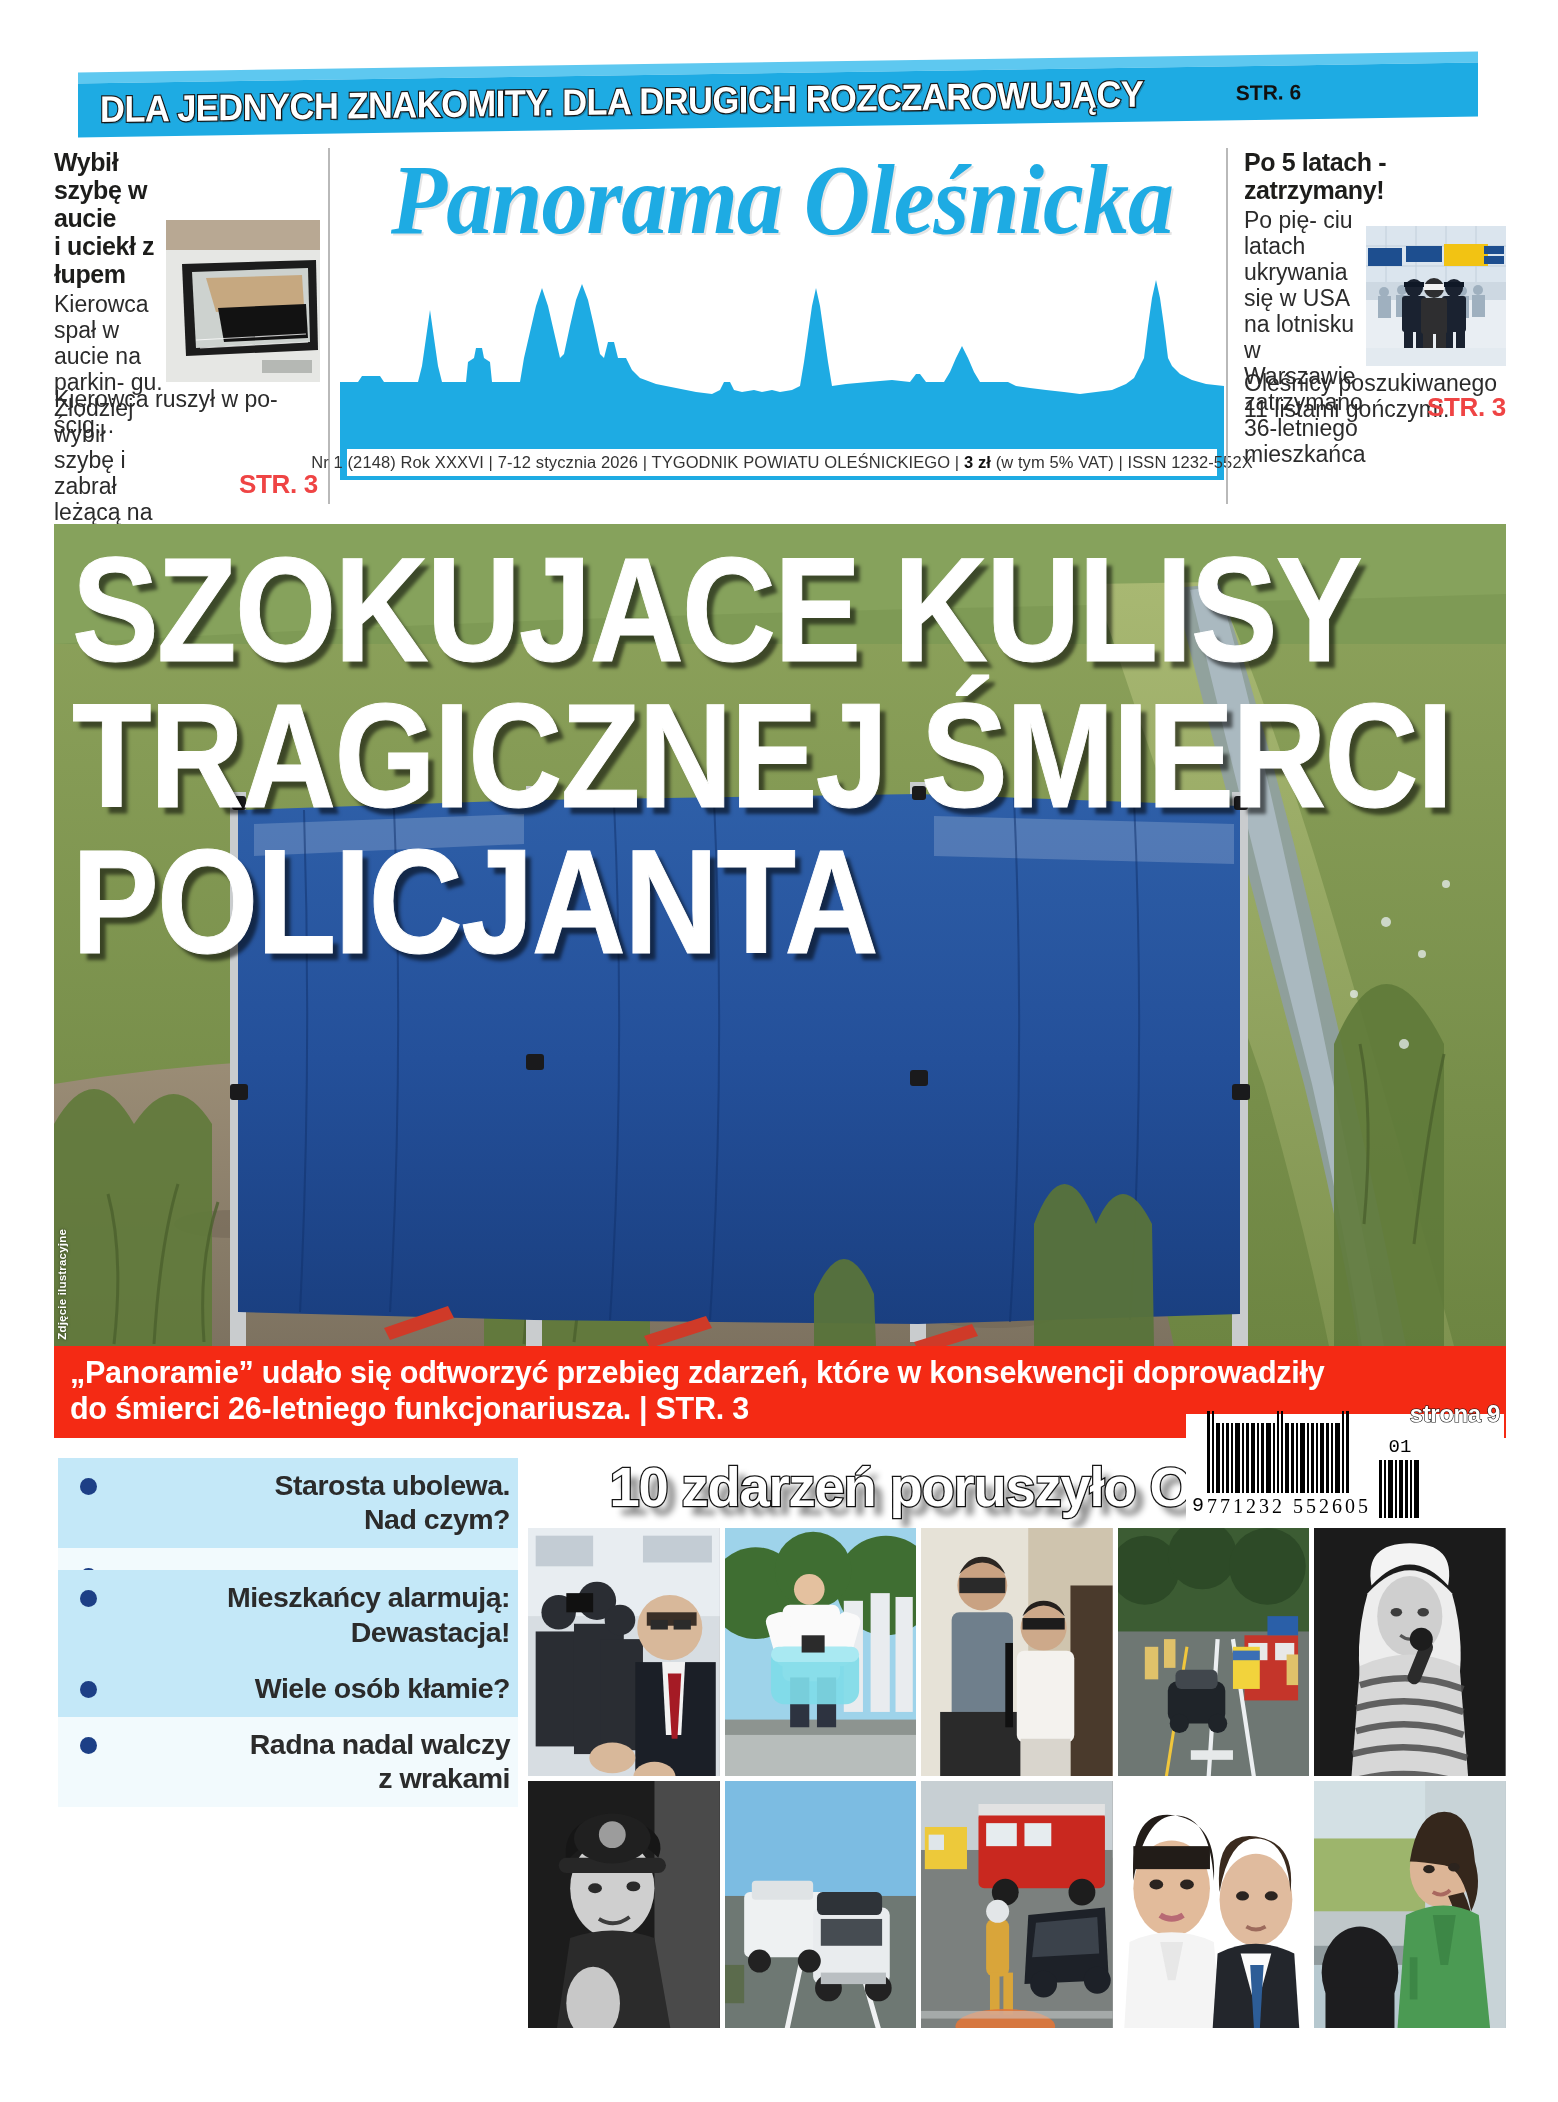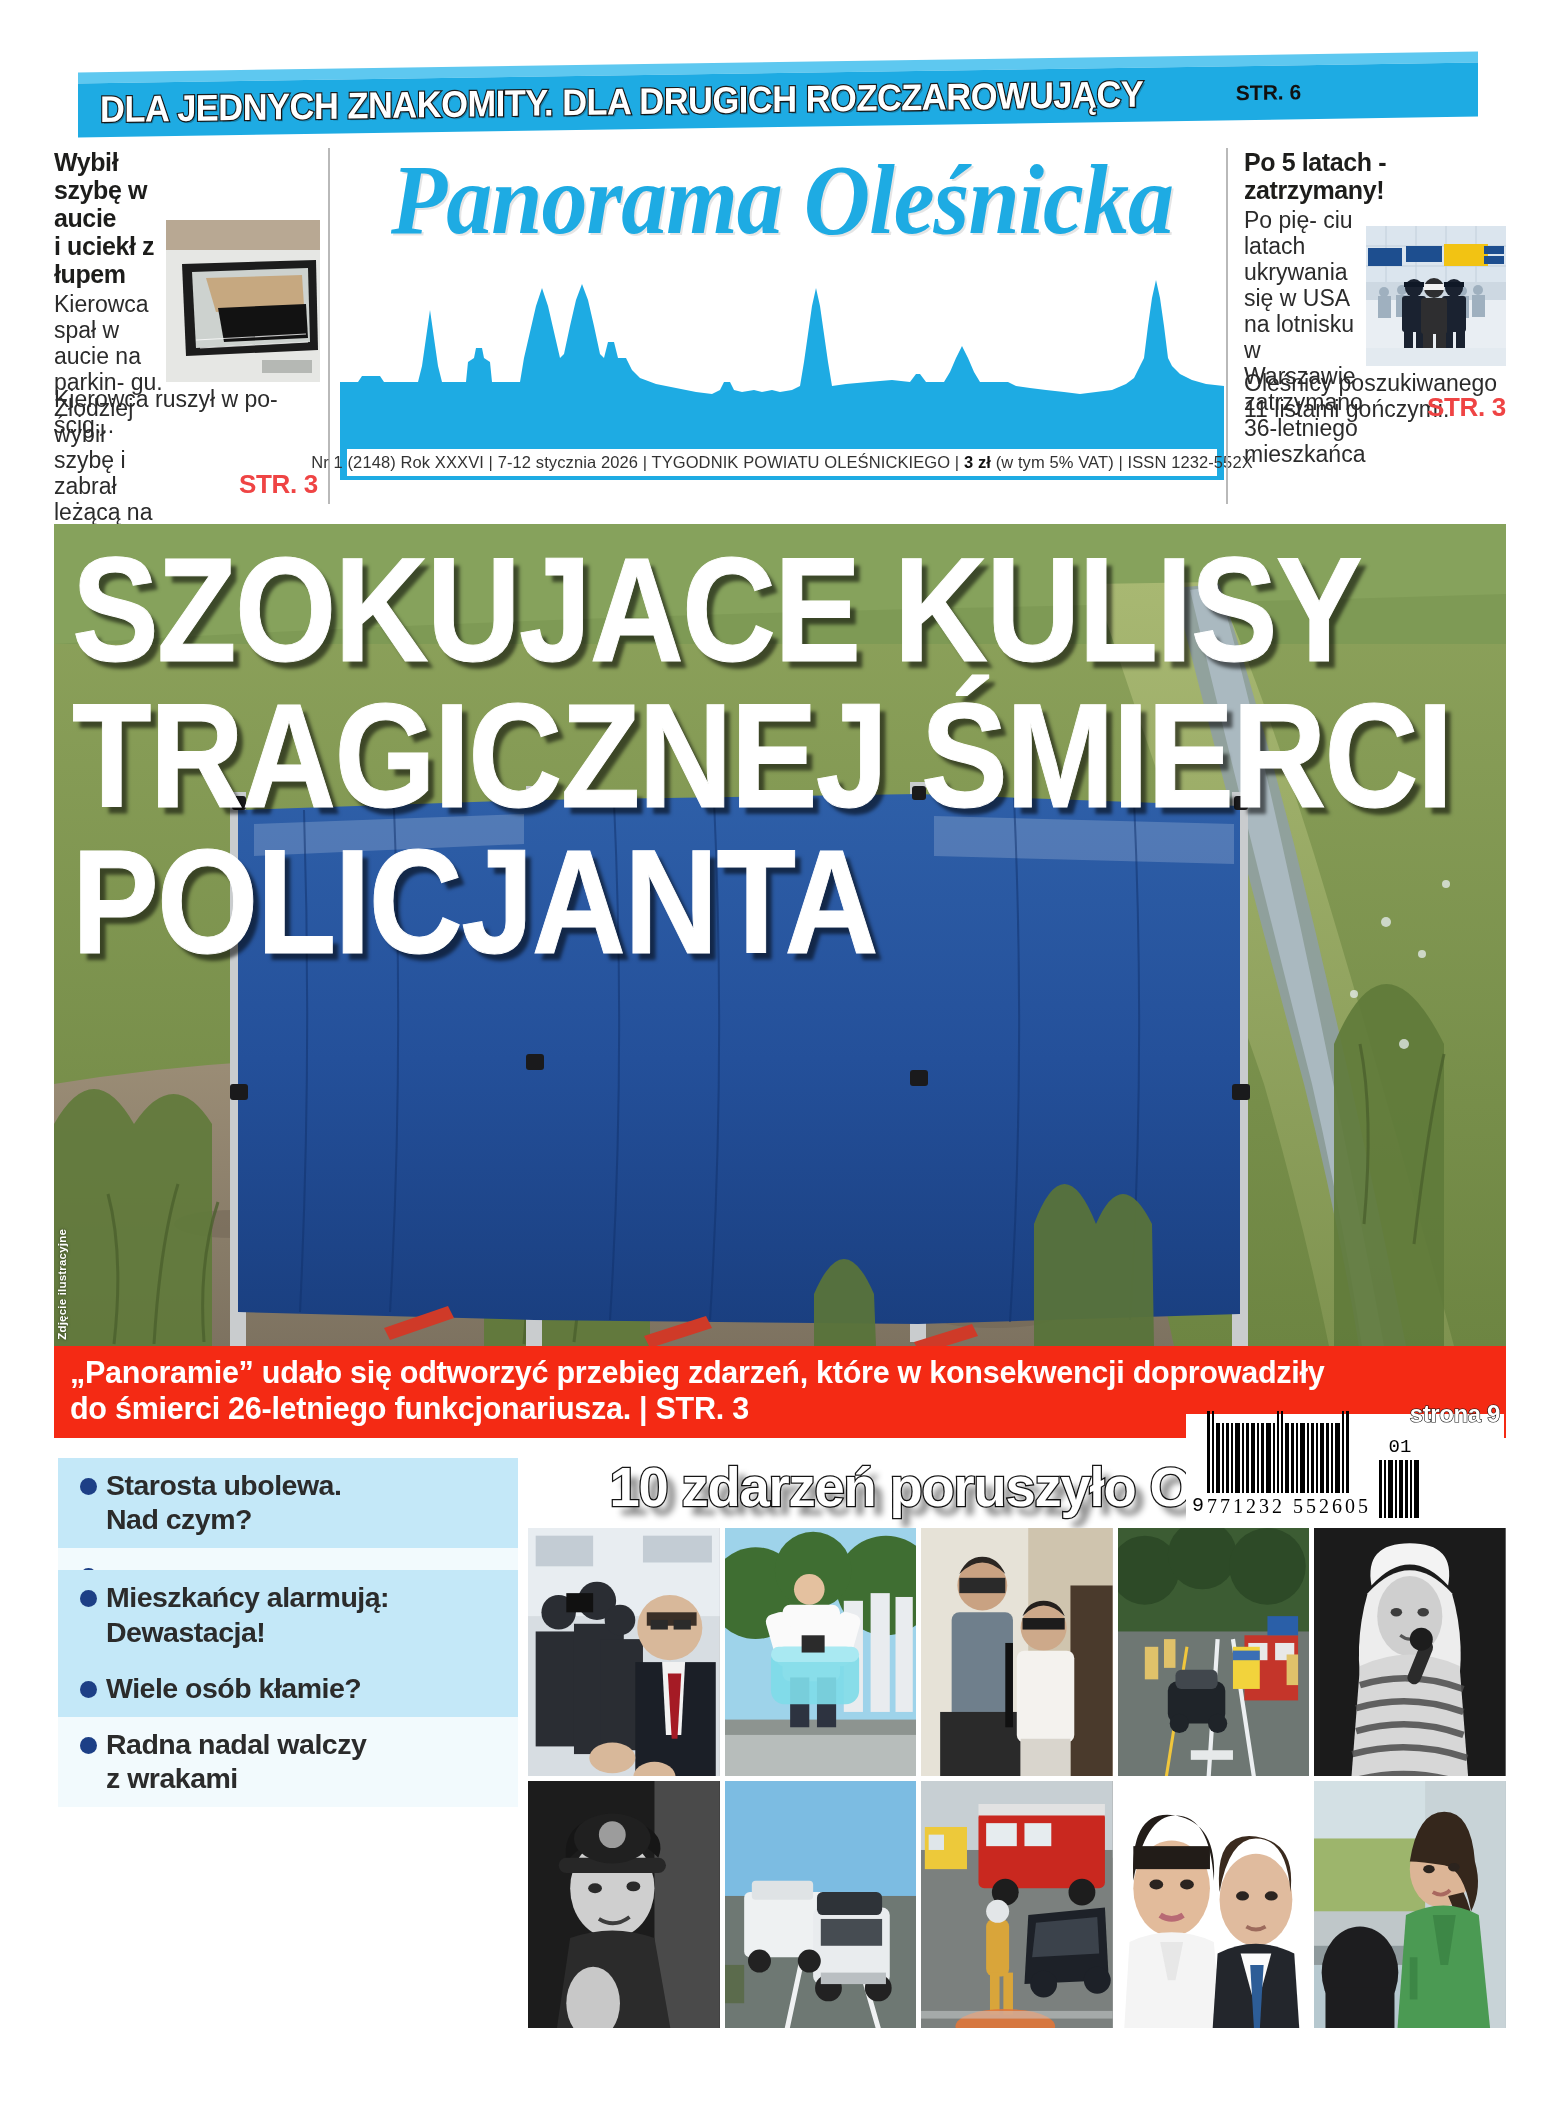--- a/index.html
+++ b/index.html
@@ -129,21 +129,21 @@
   .redbar {
     position: absolute; left: 54px; top: 1346px; width: 1452px; height: 92px;
     background: #f42a14; padding: 9px 14px 0 16px;
   }
   .redbar p {
     color: #fff; font-weight: bold; font-size: 31.5px; line-height: 1.13;
     letter-spacing: -0.3px; transform: scaleX(0.97); transform-origin: left top;
   }
 
   
-  .bullets { position: absolute; left: 58px; top: 1458px; width: 460px; }
+  .bullets { position: absolute; left: 58px; top: 1458px; width: 460px; text-align: right; }
   .brow { padding: 10px 8px 12px 16px; position: relative; }
   .brow.odd  { background: #c4e8f8; }
   .brow.even { background: #f2fafd; }
   .bdot {
     position: absolute; left: 22px; top: 20px;
     width: 17px; height: 17px; border-radius: 50%; background: #1d3f86;
   }
   .btext {
     margin-left: 32px;
     font-size: 28.5px; font-weight: bold; color: #2b2b2b;

